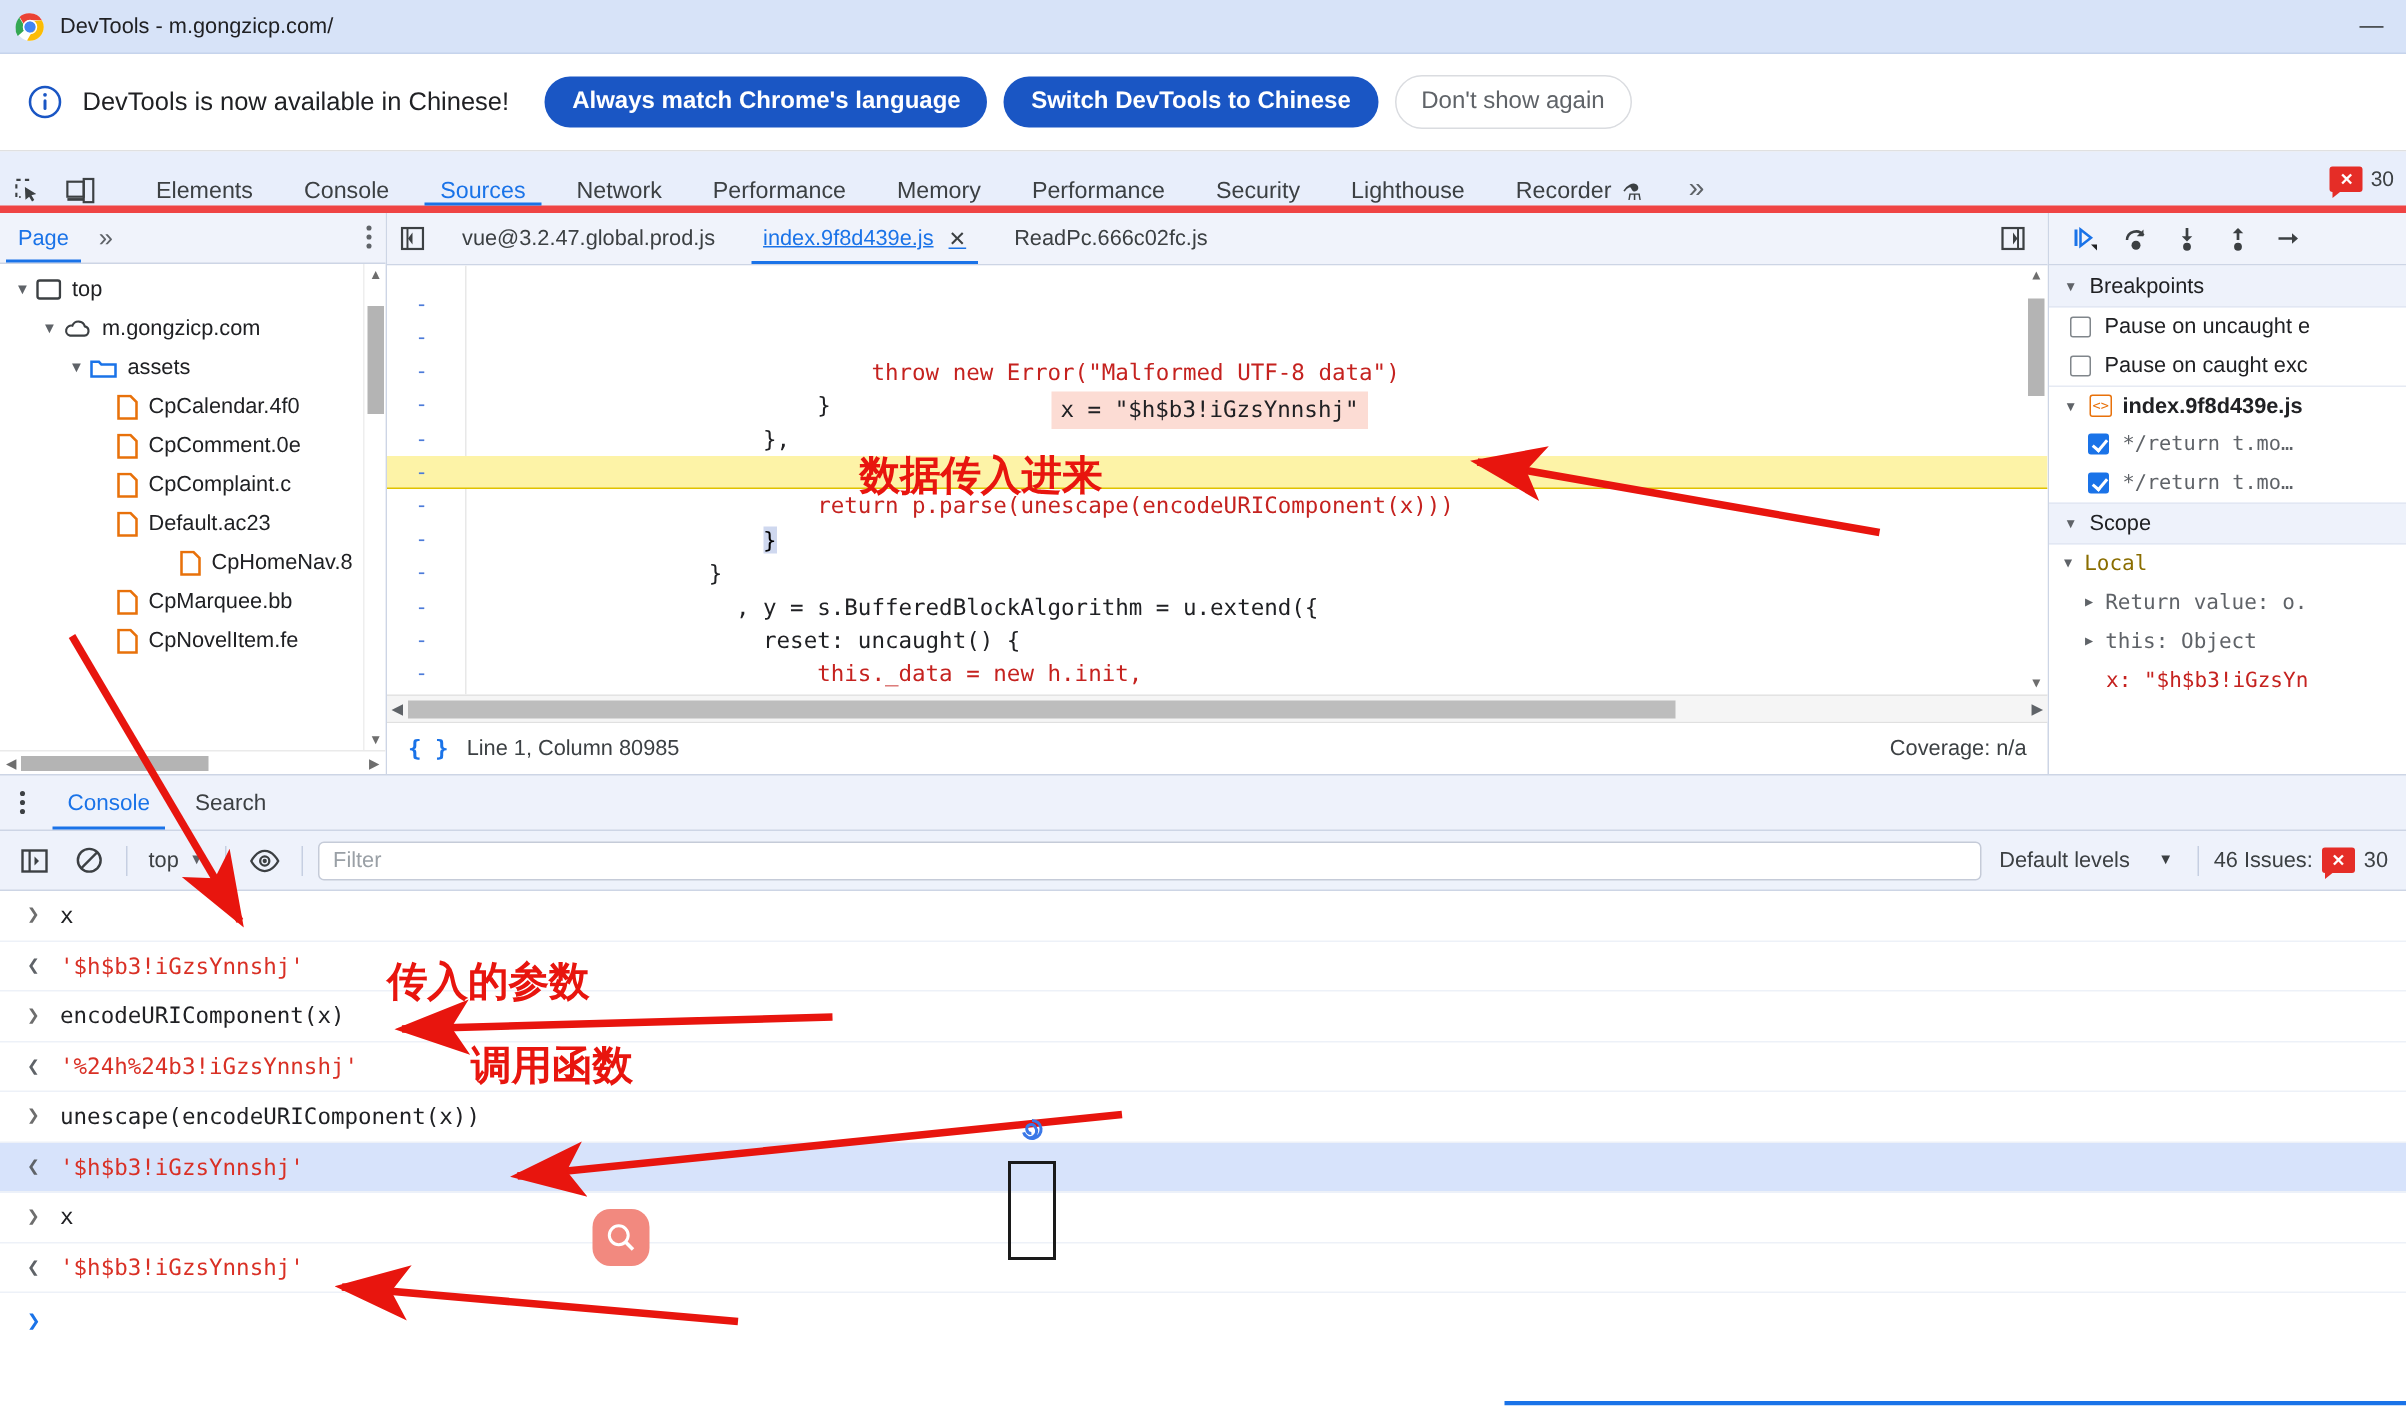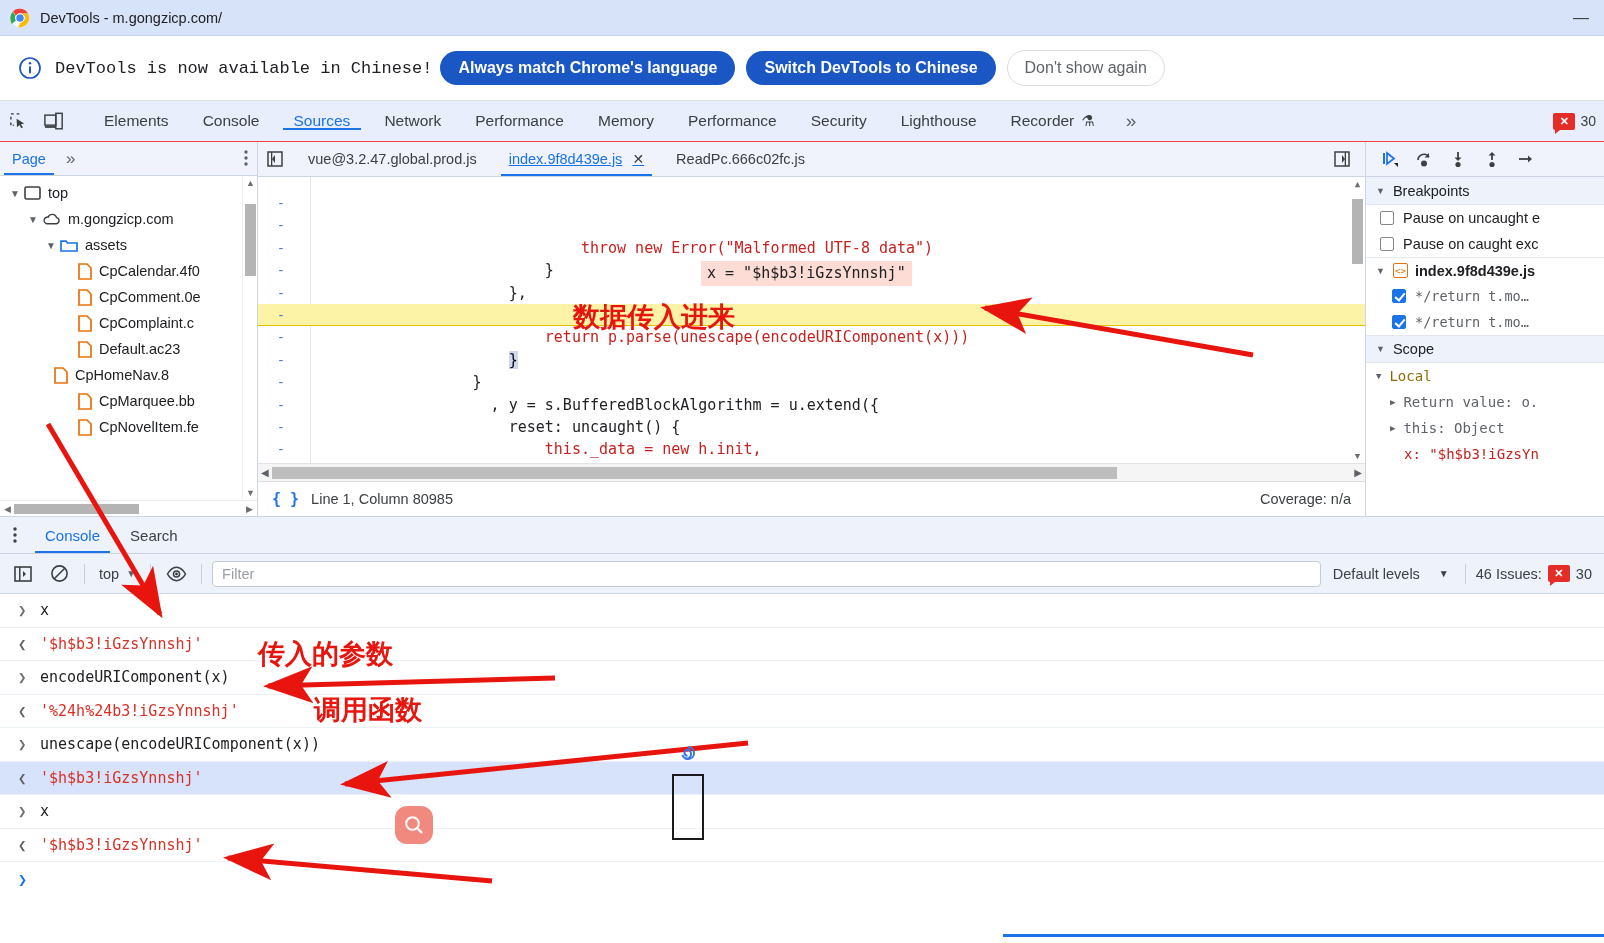--- a/index.html
+++ b/index.html
@@ -26,38 +26,38 @@
     display: flex; align-items: center; justify-content: center;
   }
 
   
   .notifbar {
     height: 65px; background: #ffffff;
     display: flex; align-items: center; padding: 0 18px;
     border-bottom: 1px solid #e0e0e0;
   }
   .info-icon { width: 24px; height: 24px; margin-right: 13px; flex: none; }
-  .notif-text { font-size: 17px; color: #202124; margin-right: 8px; white-space: nowrap; font-family: Liberation Mono, monospace; }
+  .notif-text { font-size: 17px; color: #202124; margin-right: 24px; white-space: nowrap; }
   .btn-pill {
     border-radius: 20px; padding: 8px 18px;
     font-size: 16px; font-weight: bold; white-space: nowrap;
     margin-right: 11px; cursor: pointer; border: none;
     font-family: "Liberation Sans", sans-serif;
   }
   .btn-primary { background: #1a56c4; color: #fff; }
   .btn-ghost {
     background: #fff; color: #5f6368; font-weight: normal;
     border: 1px solid #dadce0; padding: 8px 17px;
   }
 
   
   .maintabs {
     height: 41px; background: #e8eefb;
-    display: flex; align-items: center;
-    border-bottom: 1px solid #ef4444; position: relative;
+    display: flex; align-items: flex-end;
+    border-bottom: 5px solid #ef4444; position: relative;
   }
   .tb-icon {
     width: 36px; display: flex; align-items: center; justify-content: center;
     color: #3c4043; cursor: pointer;
   }
   .tb-sep { width: 1px; background: #c6cfe2; margin: 8px 8px 8px 6px; }
   .mtab {
     display: flex; align-items: center; padding: 0 17px;
     font-size: 15.5px; color: #3c4043; cursor: pointer; position: relative;
     white-space: nowrap;
@@ -395,21 +395,21 @@
               <path d="M1 1h8l4 4v11H1z" fill="#fff" stroke="#e8710a" stroke-width="1.7"></path>
             </svg>
           <span class="tlabel">CpComplaint.c</span>
         </div>
         <div class="tnode" style="padding-left:78px">
           <svg width="14" height="17" viewBox="0 0 14 17">
               <path d="M1 1h8l4 4v11H1z" fill="#fff" stroke="#e8710a" stroke-width="1.7"></path>
             </svg>
           <span class="tlabel">Default.ac23</span>
         </div>
-        <div class="tnode" style="padding-left:54px">
+        <div class="tnode" style="padding-left:120px">
           <svg width="14" height="17" viewBox="0 0 14 17">
               <path d="M1 1h8l4 4v11H1z" fill="#fff" stroke="#e8710a" stroke-width="1.7"></path>
             </svg>
           <span class="tlabel">CpHomeNav.8</span>
         </div>
         <div class="tnode" style="padding-left:78px">
           <svg width="14" height="17" viewBox="0 0 14 17">
               <path d="M1 1h8l4 4v11H1z" fill="#fff" stroke="#e8710a" stroke-width="1.7"></path>
             </svg>
           <span class="tlabel">CpMarquee.bb</span>

